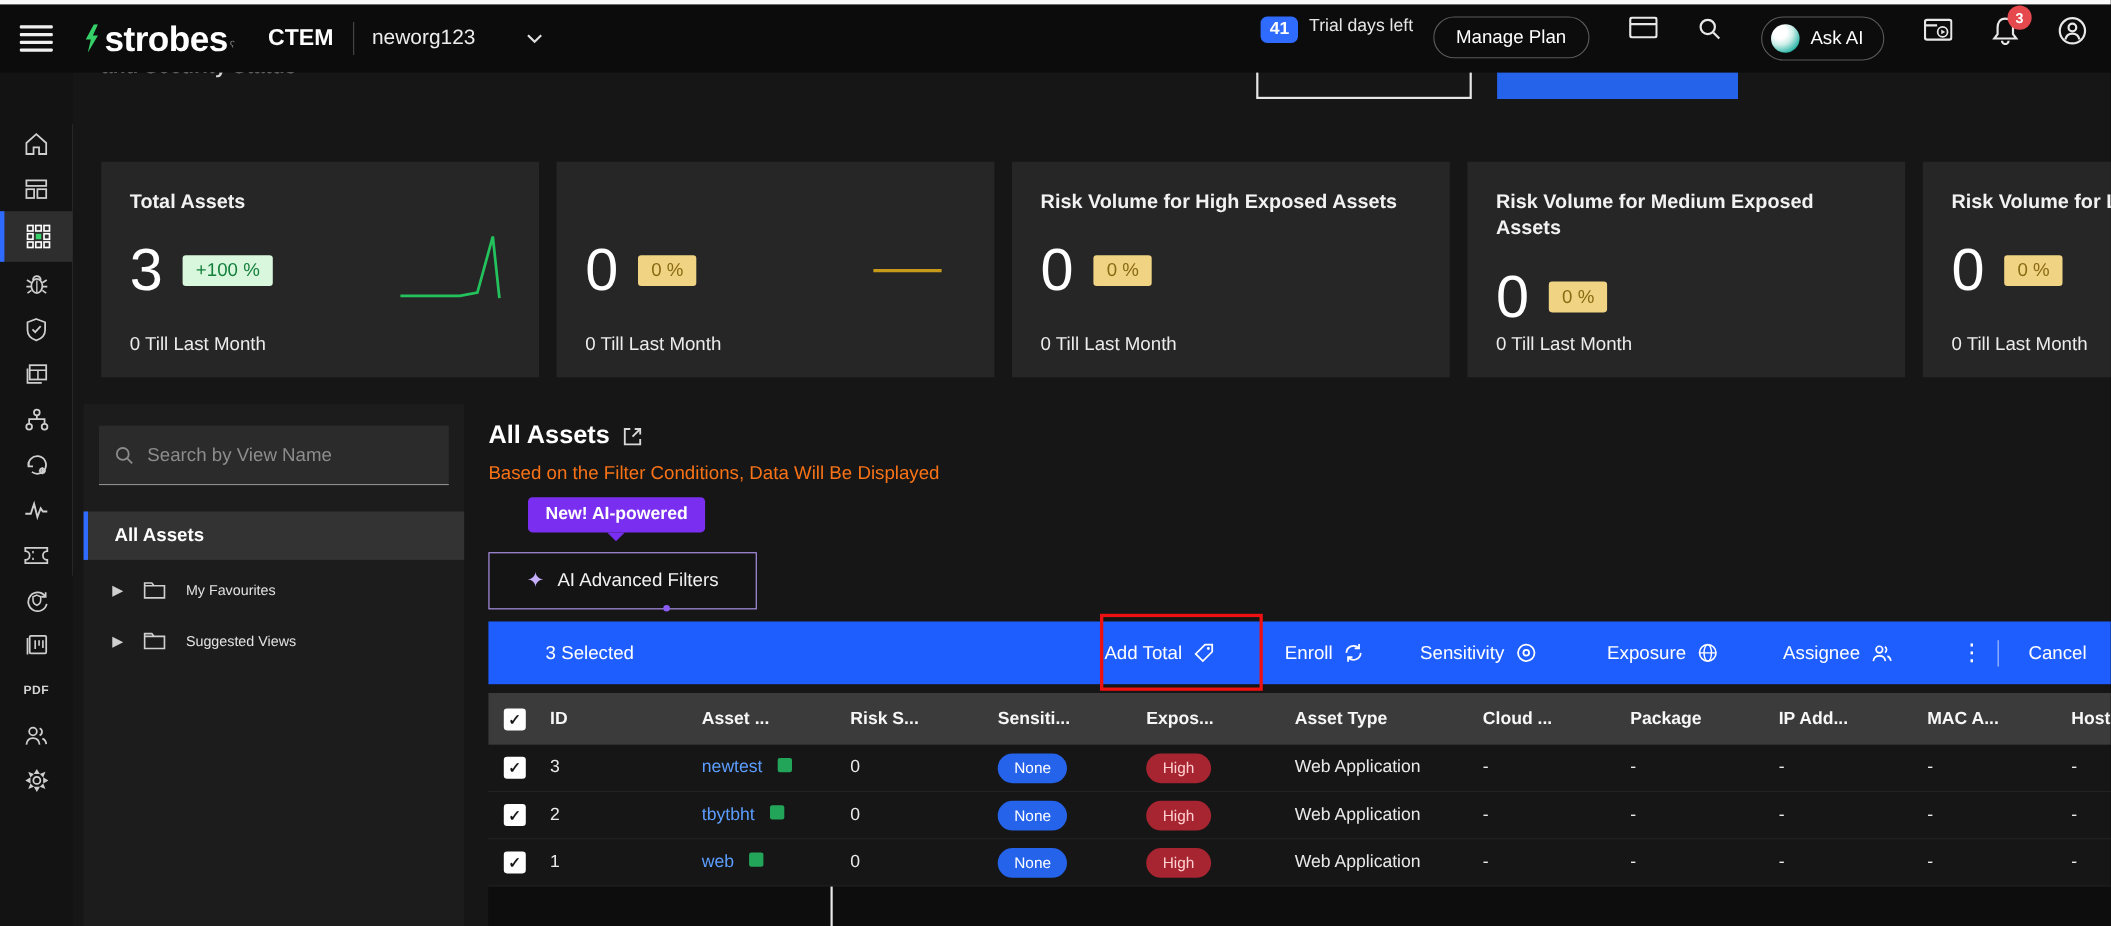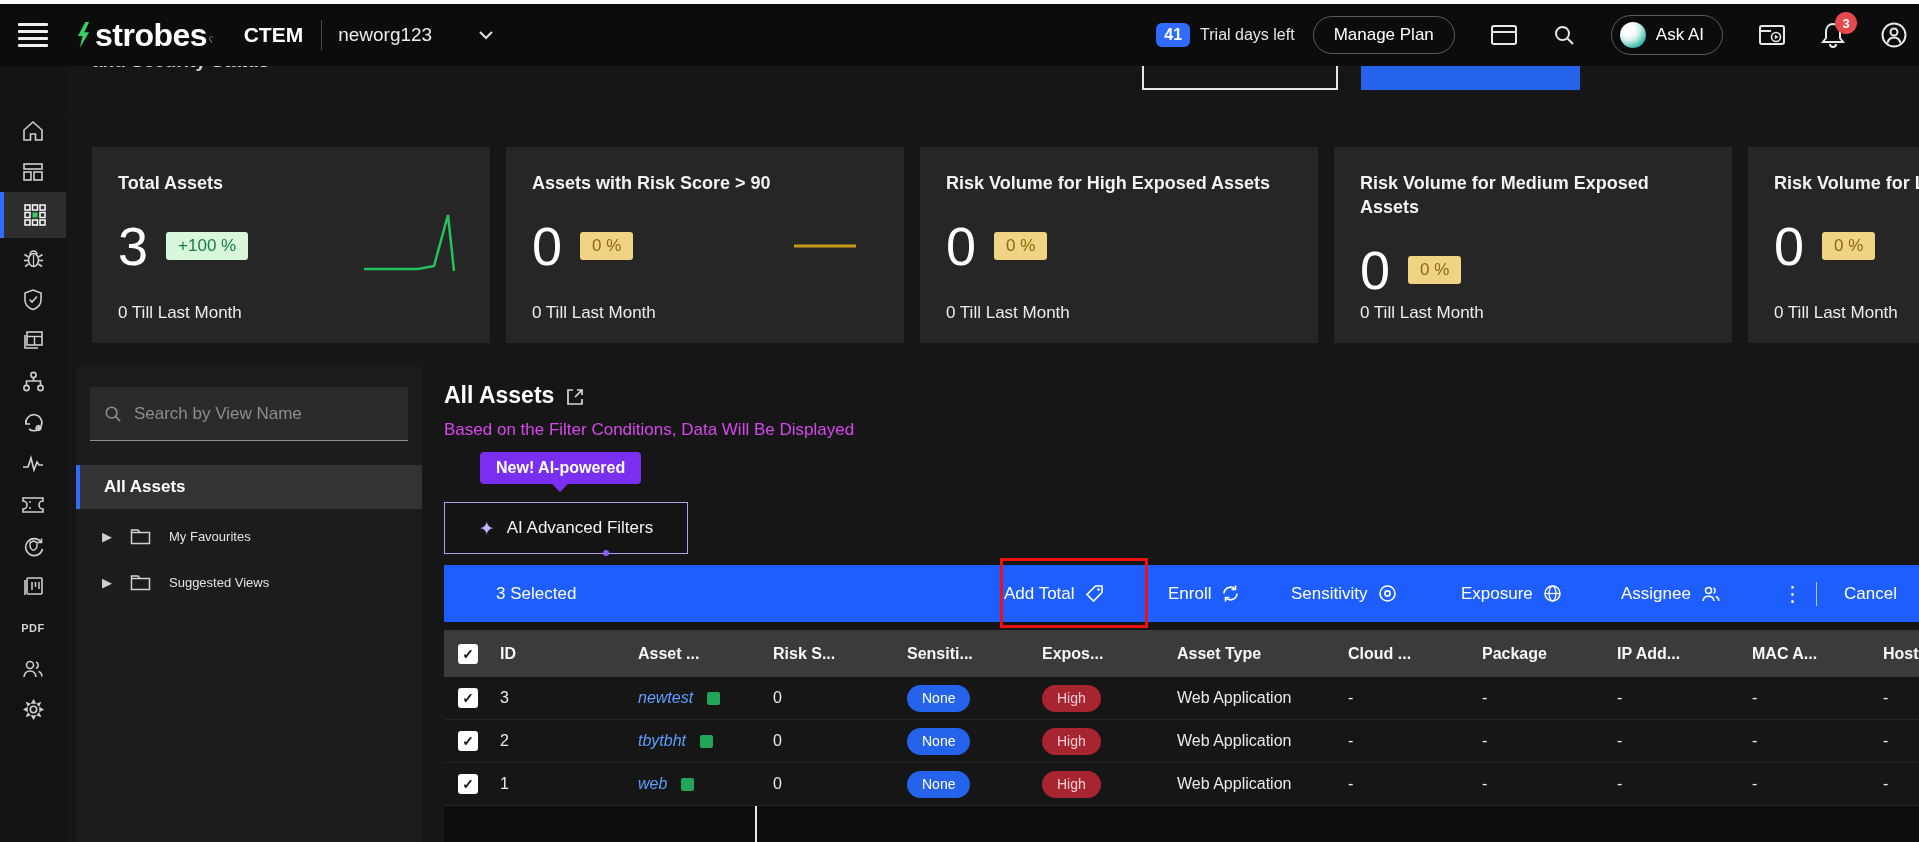--- a/index.html
+++ b/index.html
@@ -14,21 +14,21 @@
   .hamburger { margin-left:18px; width:30px; height:24px; display:flex; flex-direction:column; justify-content:space-between; cursor:pointer; }
   .hamburger i { display:block; height:2.5px; background:#f0f0f0; border-radius:1px; }
   .brand { display:flex; align-items:baseline; margin-left:28px; }
   .bolt { width:15px; height:26px; margin-right:4px; align-self:center; }
   .logo-text { color:#fff; font-weight:700; font-size:32px; letter-spacing:-0.5px; }
   .logo-tick { color:#8a8a8a; font-size:13px; margin-left:2px; vertical-align:top; }
   .product { color:#fff; font-weight:700; font-size:21px; margin-left:30px; }
   .tb-divider { width:1px; height:30px; background:#4a4a4a; margin:0 16px 0 18px; }
   .org { color:#ececec; font-size:19px; }
   .chev { margin-left:46px; }
-  .tb-right { margin-left:auto; display:flex; align-items:center; gap:0; padding-right:12px; }
+  .tb-right { margin-left:auto; display:flex; align-items:flex-start; gap:0; padding-right:22px; }
   .trial-badge { background:#2f6bff; color:#fff; font-weight:700; font-size:16px; border-radius:6px;
                  padding:3px 8px; }
   .trial-label { color:#e6e6e6; font-size:16px; margin:0 18px 0 10px; white-space:nowrap; }
   .pill-btn { border:1px solid #5a5a5a; border-radius:20px; color:#fff; font-size:17px;
               padding:8px 20px; background:transparent; white-space:nowrap; cursor:pointer; }
   .tb-icon { margin-left:36px; display:flex; align-items:center; position:relative; cursor:pointer; }
   .askai { margin-left:36px; border:1px solid #5a5a5a; border-radius:22px; display:flex; align-items:center;
            gap:10px; padding:6px 18px 6px 8px; cursor:pointer; }
   .sphere { width:26px; height:26px; border-radius:50%;
             background:radial-gradient(circle at 32% 28%, #ffffff 0 24%, #cdeee8 45%, #27b4a6 78%, #0d8d85 100%); }
@@ -73,21 +73,21 @@
                    border-left:4px solid #2f6bff; display:flex; align-items:center; cursor:pointer; }
   .view-selected span { color:#fff; font-weight:700; font-size:17px; margin-left:24px; }
   .tree-row { position:absolute; left:0; width:100%; height:38px; display:flex; align-items:center; cursor:pointer; }
   .tree-caret { color:#cfcfcf; font-size:13px; margin-left:26px; }
   .tree-folder { margin-left:18px; color:#cfcfcf; }
   .tree-label { color:#e2e2e2; font-size:13px; margin-left:18px; }
 
   
   .main-title { position:absolute; left:444px; top:382px; color:#fff; font-size:23px; font-weight:600; }
   .launch-ic { position:absolute; left:565px; top:387px; color:#d8d8d8; }
-  .main-sub { position:absolute; left:444px; top:420px; color:#d946ef; font-size:17px; }
+  .main-sub { position:absolute; left:444px; top:420px; color:#f97316; font-size:17px; }
   .ai-badge { position:absolute; left:480px; top:452px; background:#7a2ff0; color:#fff; font-weight:700;
               font-size:16px; padding:7px 16px; border-radius:4px; }
   .ai-badge::after { content:""; position:absolute; left:72px; bottom:-8px; border:8px solid transparent;
                      border-top-color:#7a2ff0; border-bottom:none; }
   .ai-btn { position:absolute; left:444px; top:502px; width:244px; height:52px; background:#141414;
             border:1px solid #b79cf7; display:flex; align-items:center; justify-content:center; gap:12px; cursor:pointer; }
   .ai-btn .sparkle { color:#c7b0ff; font-size:19px; }
   .ai-btn .lbl { color:#f2f2f2; font-size:17px; }
   .ai-btn .dot { position:absolute; right:78px; bottom:-3px; width:6px; height:6px; border-radius:50%; background:#8b5cf6; }
 
@@ -102,21 +102,21 @@
   .redbox { position:absolute; left:1000px; top:558px; width:148px; height:70px; border:3px solid #ee1111; z-index:20; pointer-events:none; }
 
   
   .tbl { position:absolute; left:444px; top:630px; width:1475px; }
   .tr { display:grid; grid-template-columns:56px 138px 135px 134px 135px 135px 171px 134px 135px 135px 131px minmax(0,1fr);
         align-items:center; height:43px; color:#eaeaea; font-size:16px; }
   .tr.head { height:47px; background:#3b3b3b; font-weight:700; font-size:16px; color:#f7f7f7; }
   .tr.row { border-bottom:1px solid #232323; cursor:default; }
   .cb { width:20px; height:20px; margin-left:14px; background:#fff; border-radius:3px; display:flex;
         align-items:center; justify-content:center; color:#161616; font-size:14px; font-weight:700; cursor:pointer; }
-  .asset-cell { display:flex; align-items:center;font-style:italic; }
+  .asset-cell { display:flex; align-items:flex-start; }
   .asset-link { color:#5c9eff; cursor:pointer; }
   .asset-sq { width:13px; height:13px; background:#23a559; border-radius:2px; margin-left:14px; }
   .pill { display:inline-flex; align-items:center; justify-content:center; height:27px; padding:0 15px;
           border-radius:14px; font-size:14px; }
   .pill.none { background:#2563eb; color:#fff; }
   .pill.high { background:#a72431; color:#ffd0d0; }
   .below-table { position:absolute; left:444px; top:806px; width:1475px; height:36px; background:#0d0d0d; }
   .below-line { position:absolute; left:311px; top:0; width:2px; height:36px; background:#e8e8e8; }
 
   svg { display:block; }
@@ -333,21 +333,20 @@
       <span class="card-value">3</span>
       <span class="delta positive">+100 %</span>
     </div>
     <svg class="spark" style="right:20px; top:62px" width="110" height="76" viewBox="0 0 110 76">
       <polyline points="4,60 58,60 74,57 88,6 94,62" fill="none" stroke="#23c25c" stroke-width="2.5"></polyline>
     </svg>
     <div class="card-footer">0 Till Last Month</div>
   </div>
 
   <div class="card" style="left:506px">
-    <div class="card-title">Assets with Risk Score &gt; 90</div>
     <div class="card-valrow">
       <span class="card-value">0</span>
       <span class="delta neutral">0 %</span>
     </div>
     <svg class="spark" style="right:46px; top:96px" width="66" height="6" viewBox="0 0 66 6">
       <line x1="2" y1="3" x2="64" y2="3" stroke="#c89a1a" stroke-width="3"></line>
     </svg>
     <div class="card-footer">0 Till Last Month</div>
   </div>
 

